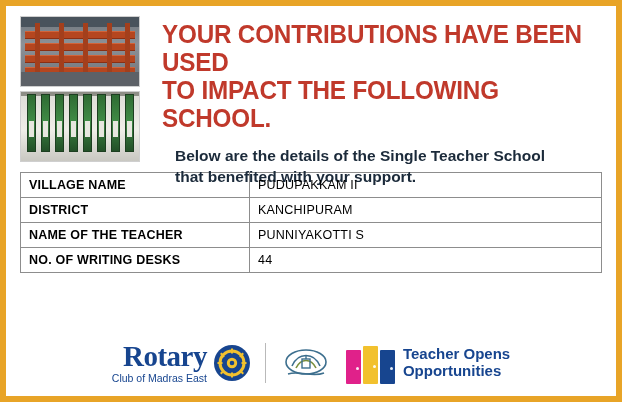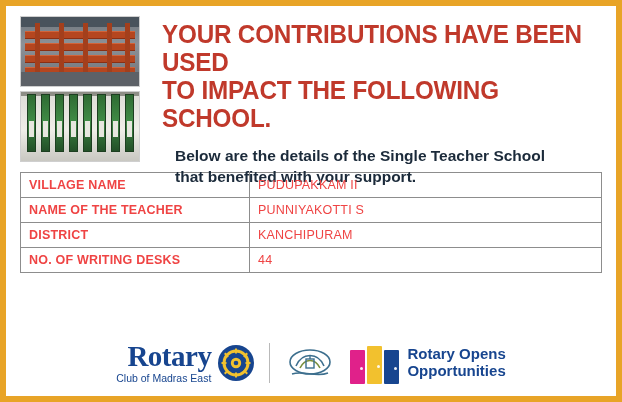--- a/index.html
+++ b/index.html
@@ -133,21 +133,21 @@
   table.details {
     border-collapse: collapse;
     width: 100%;
     table-layout: fixed;
   }
   table.details td {
     border: 1px solid #8d8d8d;
     height: 22px;
     padding: 1px 8px;
     font-size: 12.5px;
-    color: #ef4444;
+    color: #000000;
     vertical-align: middle;
     white-space: nowrap;
     overflow: hidden;
   }
   table.details td.label {
     width: 212px;
     font-weight: bold;
     letter-spacing: 0.2px;
   }
   table.details td.value {
@@ -285,26 +285,26 @@
   </div>
 
   <div class="table-wrap">
     <table class="details">
       <tbody>
         <tr>
           <td class="label">VILLAGE NAME</td>
           <td class="value">PUDUPAKKAM II</td>
         </tr>
         <tr>
+          <td class="label">DISTRICT</td>
+          <td class="value">KANCHIPURAM</td>
+        </tr>
+        <tr>
           <td class="label">NAME OF THE TEACHER</td>
           <td class="value">PUNNIYAKOTTI S</td>
-        </tr>
-        <tr>
-          <td class="label">DISTRICT</td>
-          <td class="value">KANCHIPURAM</td>
         </tr>
         <tr>
           <td class="label">NO. OF WRITING DESKS</td>
           <td class="value">44</td>
         </tr>
       </tbody>
     </table>
   </div>
 
   <div class="footer">
@@ -348,20 +348,20 @@
       </svg>
     </div>
 
     <div class="roo">
       <div class="doors">
         <div class="door pink"></div>
         <div class="door yellow"></div>
         <div class="door blue"></div>
       </div>
       <div class="roo-text">
-        <div>Rotary Opens</div>
+        <div>Teacher Opens</div>
         <div>Opportunities</div>
       </div>
     </div>
 
   </div>
 
 </div>
 
 </body></html>

